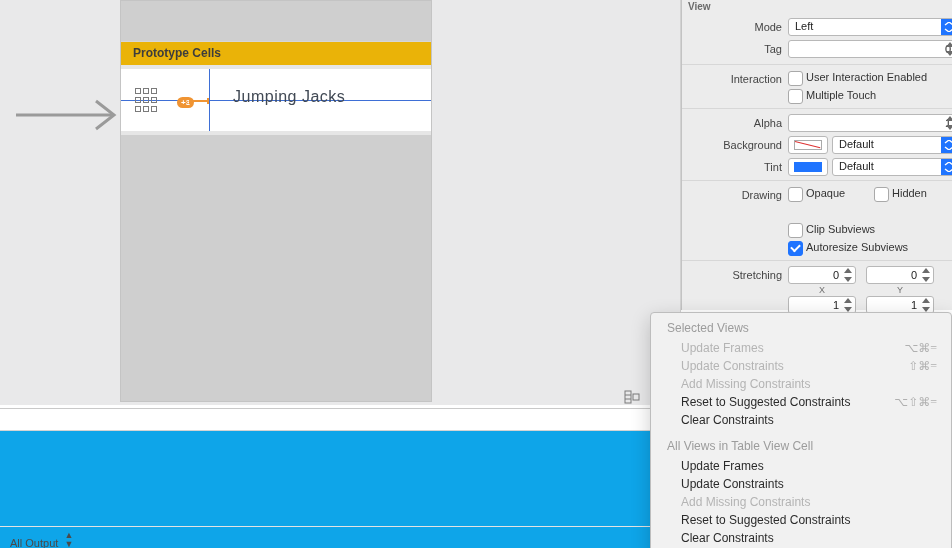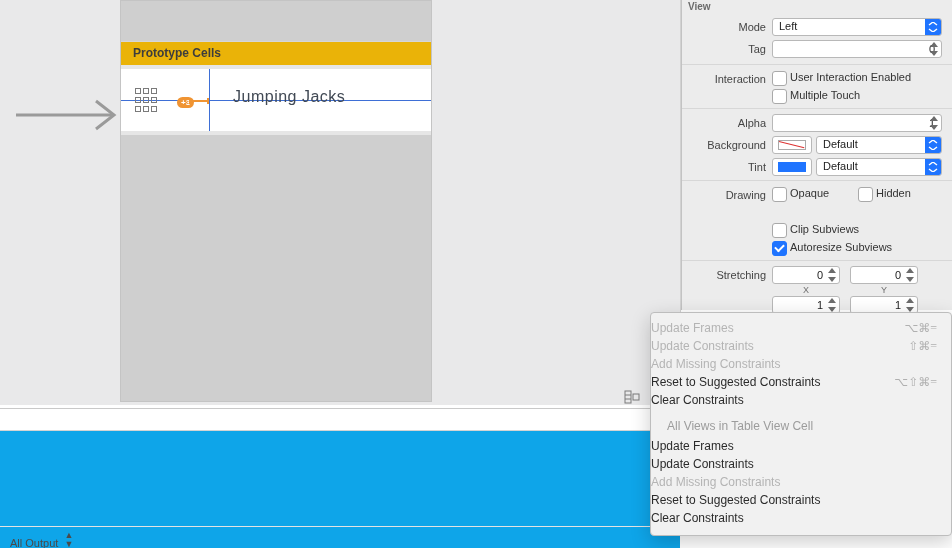--- a/index.html
+++ b/index.html
@@ -29,21 +29,21 @@
 .tv-center .sm{font-size:14px;font-weight:500;color:#b8b8b8;margin-top:2px}
 .arrow{position:absolute;left:16px;top:95px;color:#9a9a9a}
 .arrow svg{display:block}
 .divider-h{position:absolute;left:0;top:408px;width:680px;height:1px;background:#c9c9c9}
 .console{position:absolute;left:0;top:430px;width:680px;height:118px;background:#0ea5e9;border-top:1px solid #d4d4d4}
 .console .bar{position:absolute;left:0;bottom:0;width:100%;height:22px;border-top:1px solid #e3e3e3}
 .console .bar .out{position:absolute;left:10px;top:4px;color:#4a4a4a}
 .console .bar .out .caret{font-size:9px;line-height:9px;display:inline-block;margin-left:3px}
 .inspector{position:absolute;right:0;top:0;width:270px;height:310px;background:#ececec;border-left:1px solid #c3c3c3}
 .insp-title{position:absolute;left:6px;top:1px;font-size:10px;font-weight:700;color:#6b6b6b}
-.irow{position:absolute;left:0;width:242px;height:20px}
+.irow{position:absolute;left:16px;width:242px;height:20px}
 .ilbl{position:absolute;left:0;width:84px;text-align:right;top:3px;color:#444}
 .isel{position:absolute;left:90px;top:0;height:18px;width:170px;background:#fff;border:1px solid #b8b8b8;border-radius:3px;box-sizing:border-box}
 .isel .cap{position:absolute;right:0;top:0;width:16px;height:16px;background:#1f74ff;border-top-right-radius:2px;border-bottom-right-radius:2px}
 .isel .cap svg{position:absolute;left:3px;top:3px}
 .isel .txt{position:absolute;left:6px;top:1px;font-size:11px;color:#222}
 .itxt{position:absolute;left:90px;top:0;height:18px;width:170px;background:#fff;border:1px solid #b8b8b8;border-radius:3px;box-sizing:border-box;text-align:right;padding-right:6px;line-height:16px;font-size:11px;color:#222}
 .ichk{position:absolute;width:13px;height:13px;border:1px solid #a9a9a9;border-radius:3px;background:#fff;top:1px}
 .ichk.on{background:#1f74ff;border-color:#1f74ff}
 .ichk.on:after{content:"";position:absolute;left:2px;top:2px;width:7px;height:4px;border-left:2px solid #fff;border-bottom:2px solid #fff;transform:rotate(-45deg)}
 .chkl{position:absolute;top:1px;font-size:11px;color:#333}
@@ -56,21 +56,21 @@
 .hr{position:absolute;left:0;width:270px;height:0;border-top:1px solid #d7d7d7}
 .numbox{position:absolute;top:0;width:68px;height:18px;background:#fff;border:1px solid #b8b8b8;border-radius:3px;box-sizing:border-box;text-align:right;padding-right:16px;line-height:16px;font-size:11px;color:#222}
 .stepper{position:absolute;right:0;top:0;width:14px;height:16px}
 .stepper:before,.stepper:after{content:"";position:absolute;left:3px;width:0;height:0;border-left:4px solid transparent;border-right:4px solid transparent}
 .stepper:before{top:1px;border-bottom:5px solid #6b6b6b}
 .stepper:after{bottom:1px;border-top:5px solid #6b6b6b}
 .sublbl{position:absolute;top:19px;width:68px;text-align:center;font-size:9px;color:#707070}
 .tb-icon{position:absolute;left:624px;top:390px;width:16px;height:14px}
 .menu{position:absolute;left:650px;top:312px;width:300px;background:#f1f1f1;border:1px solid #bdbdbd;border-radius:4px;box-shadow:0 6px 20px rgba(0,0,0,.2);padding:6px 0 8px}
 .menu .mhdr{padding:2px 16px 4px;font-size:12px;color:#9c9c9c}
-.menu .mi{padding:2px 0;font-size:12px;color:#2b2b2b;position:relative}
+.menu .mi{padding:2px 30px;font-size:12px;color:#2b2b2b;position:relative}
 .menu .mi.dis{color:#b4b4b4}
 .menu .mi .sc{position:absolute;right:14px;top:2px;font-size:12px;color:#b0b0b0;font-family:-apple-system}
 .menu .gap{height:8px}
 </style>
 </head>
 <body>
 
 <div class="canvas">
   <div class="arrow">
     <svg width="104" height="40">
@@ -233,20 +233,21 @@
     <div class="numbox" style="left:168px"><span>0</span><span class="stepper"></span></div>
     <span class="sublbl" style="left:168px">Y</span>
   </div>
   <div class="irow" style="top:296px">
     <div class="numbox" style="left:90px"><span>1</span><span class="stepper"></span></div>
     <div class="numbox" style="left:168px"><span>1</span><span class="stepper"></span></div>
   </div>
 </div>
 
 <div class="menu">
+  <div class="mhdr">Selected Views</div>
   <div class="mi dis"><span>Update Frames</span><span class="sc">⌥⌘=</span></div>
   <div class="mi dis"><span>Update Constraints</span><span class="sc">⇧⌘=</span></div>
   <div class="mi dis"><span>Add Missing Constraints</span></div>
   <div class="mi"><span>Reset to Suggested Constraints</span><span class="sc">⌥⇧⌘=</span></div>
   <div class="mi"><span>Clear Constraints</span></div>
   <div class="gap"></div>
   <div class="mhdr">All Views in Table View Cell</div>
   <div class="mi"><span>Update Frames</span></div>
   <div class="mi"><span>Update Constraints</span></div>
   <div class="mi dis"><span>Add Missing Constraints</span></div>

